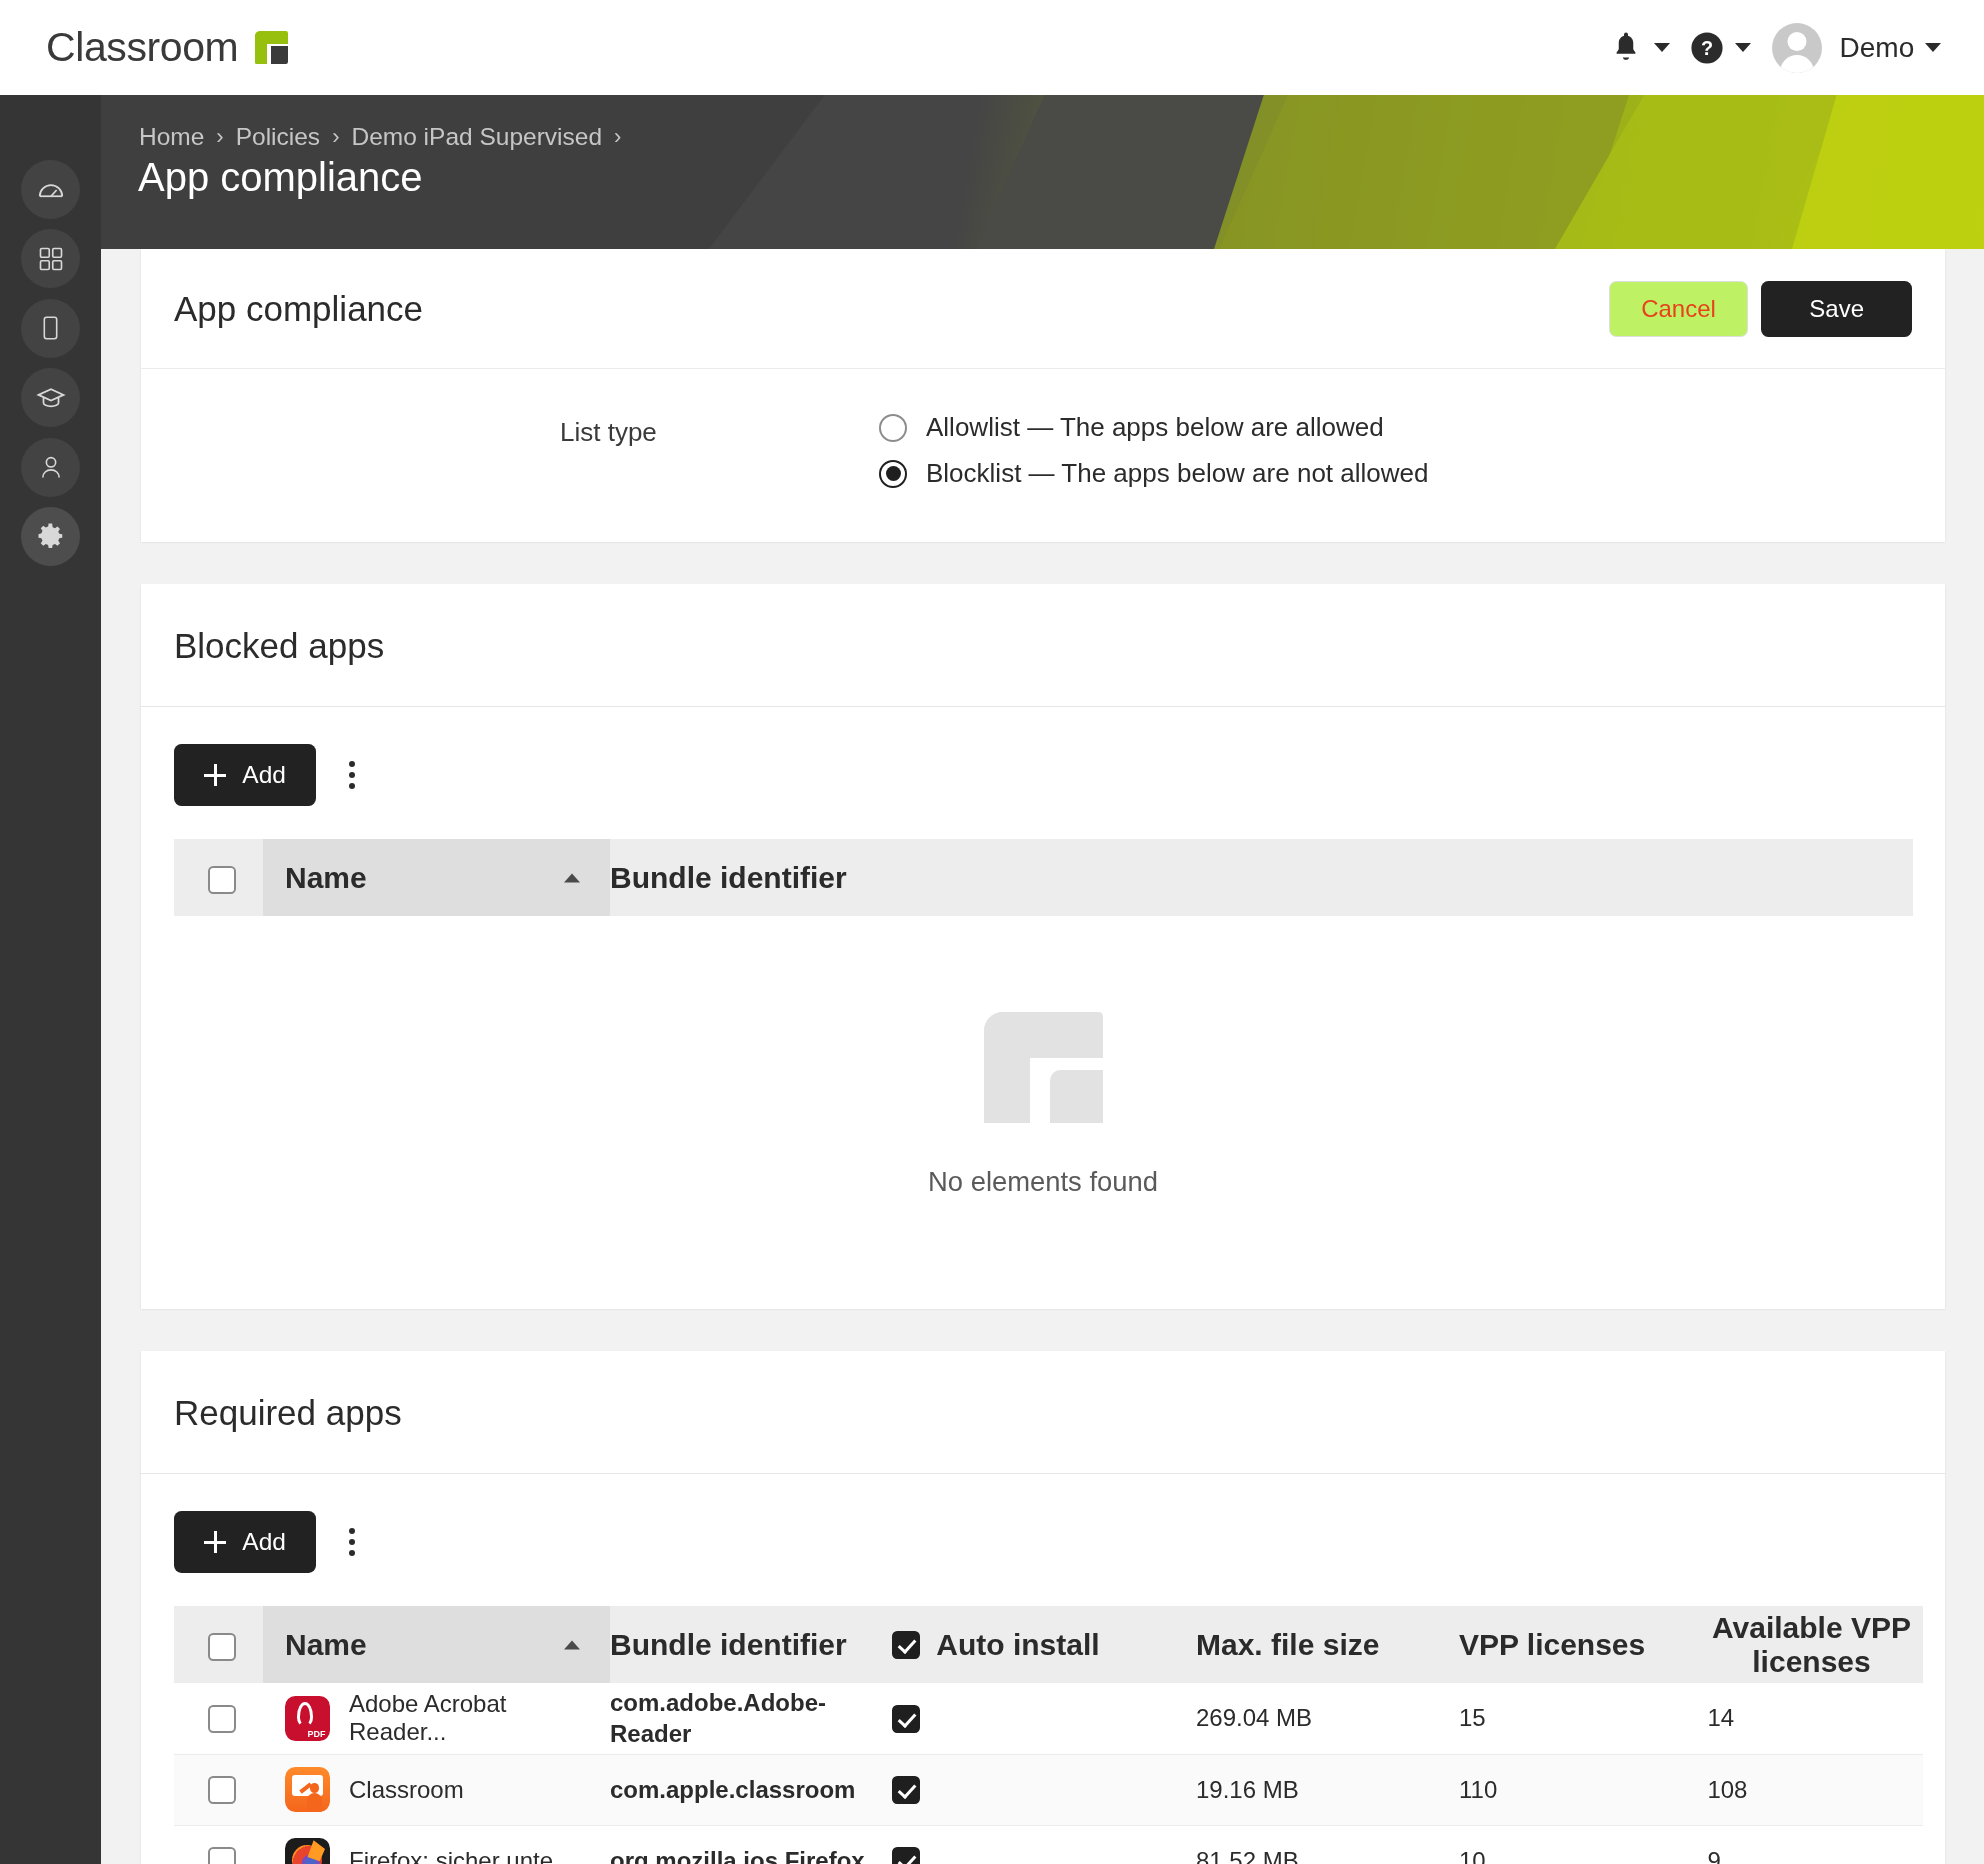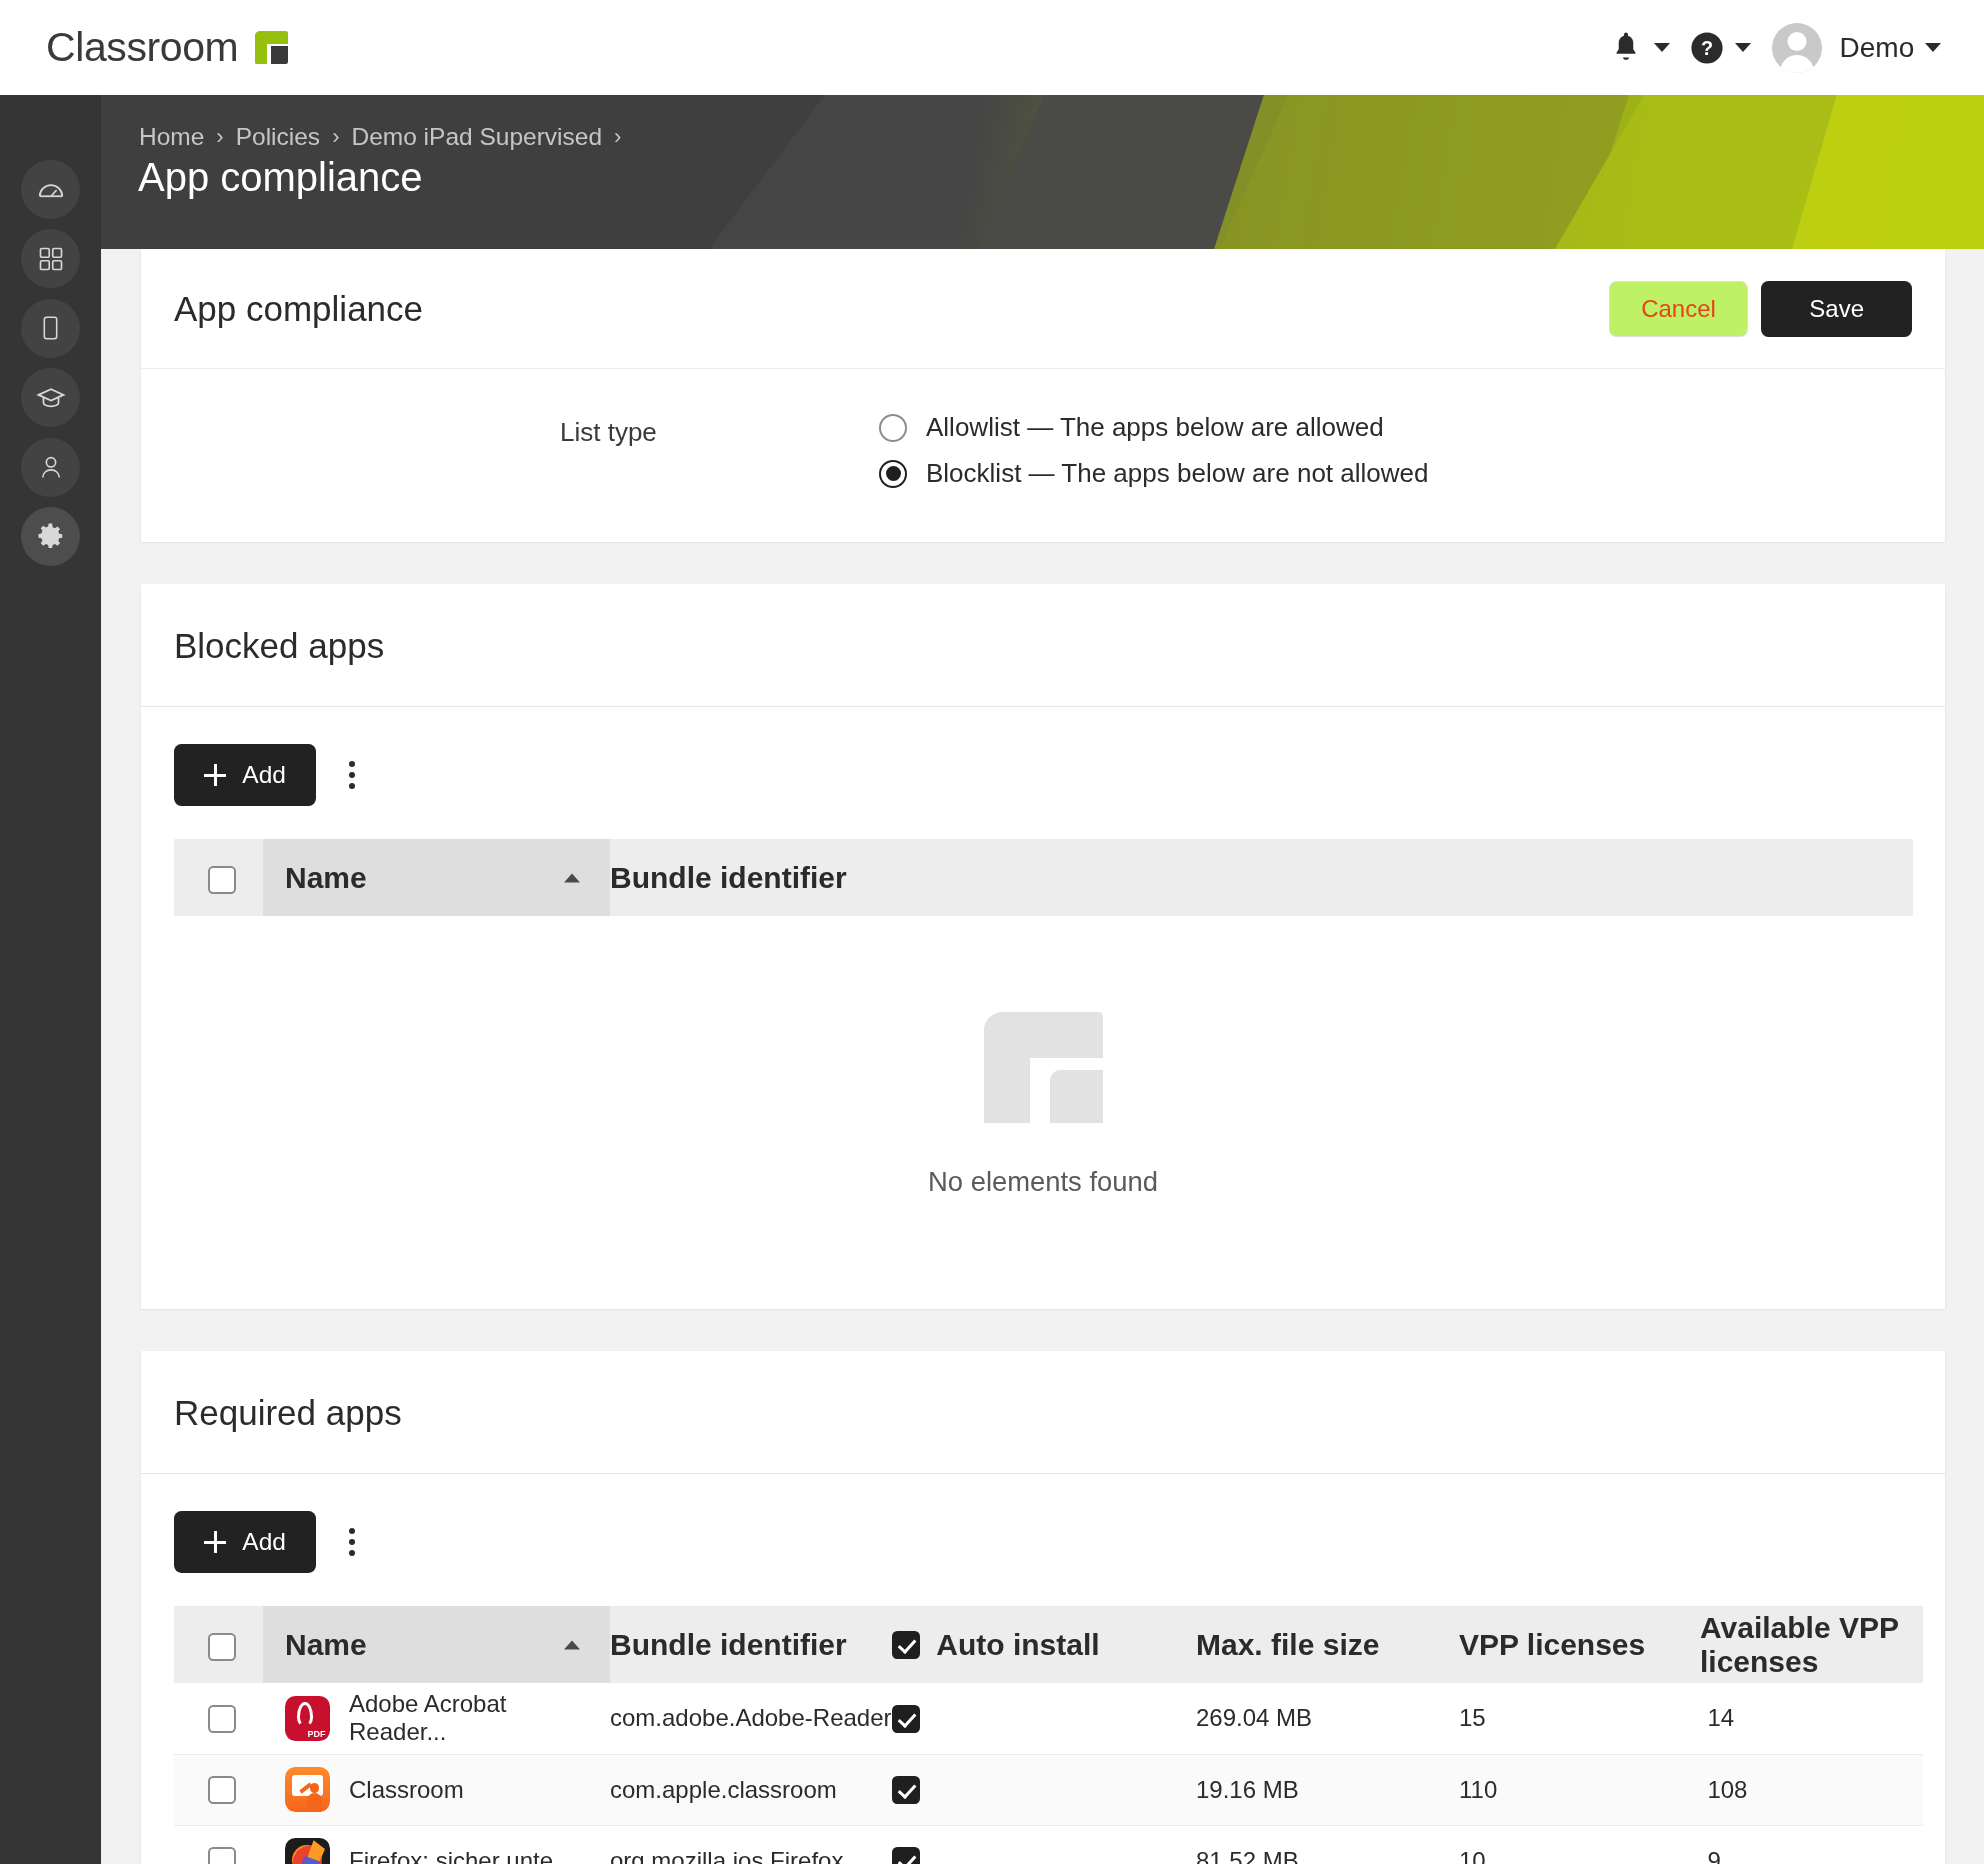--- a/index.html
+++ b/index.html
@@ -199,21 +199,21 @@
     background: #ededed; font-size: 30px; color: #2b2b2b; font-weight: bold;
     text-align: left; height: 77px; padding: 0 0 0 0; vertical-align: middle;
   }
   thead th.sorted { background: #dedede; }
   th.c-check { width: 89px; padding-left: 34px; }
   th.c-name  { width: 347px; padding-left: 22px; position: relative; }
   th.c-bundle{ width: 282px; }
   th.c-auto  { width: 304px; }
   th.c-size  { width: 263px; }
   th.c-vpp   { width: 241px; }
-  th.c-avpp  { width: 223px; text-align: left; }
+  th.c-avpp  { width: 223px; text-align: center; }
   .sortcaret { position: absolute; right: 30px; top: 50%; transform: translateY(-50%);
     width: 0; height: 0; border-left: 8.2px solid transparent; border-right: 8.2px solid transparent;
     border-bottom: 9.6px solid #4a4a4a; }
 
   .chk {
     width: 28px; height: 28px; border-radius: 5.2px;
     border: 2.2px solid #8a8a8a; background: #ffffff; display: inline-block;
     vertical-align: middle; cursor: pointer;
   }
   .chk.on {
@@ -228,21 +228,21 @@
 
   tbody td {
     font-size: 24px; color: #2b2b2b; height: 71px; vertical-align: middle;
     border-bottom: 0.7px solid #ececec;
   }
   tbody tr:nth-child(even) td { background: #fafafa; }
   td.c-check { padding-left: 34px; }
   td.c-name { padding-left: 22px; }
   .namecell { display: flex; align-items: center; gap: 19px; }
   .appicon { width: 45px; height: 45px; border-radius: 10.4px; flex: none; position: relative; overflow: hidden; }
-  .bundle { line-height: 1.32; word-break: break-word; }
+  .bundle { line-height: 1.32; word-break: break-word; font-weight: bold; }
 
   
   .ic-pdf { background: #c8102e; }
   .ic-pdf .lbl { position: absolute; right: 4.5px; bottom: 2.2px; color:#fff; font-size: 9px; font-weight: bold; }
   .ic-pdf .swirl { position: absolute; left: 12px; top: 6px; width: 16.3px; height: 25px;
      border: 3.7px solid #fff; border-radius: 50% 50% 45% 45%/60% 60% 40% 40%; border-bottom-color: transparent; }
   .ic-cls { background: linear-gradient(180deg,#ff8a2b 0%, #f4661c 100%); }
   .ic-cls .board { position: absolute; left: 6.7px; top: 8.2px; width: 31px; height: 21px; background:#fff; border-radius: 3px; }
   .ic-cls .head2 { position: absolute; left: 24.5px; top: 16.3px; width: 9.6px; height: 9.6px; border-radius:50%; background:#f4661c; }
   .ic-cls .arm2 { position: absolute; left: 14px; top: 18.5px; width: 13.4px; height: 3.7px; background:#f4661c; transform: rotate(-38deg); }

